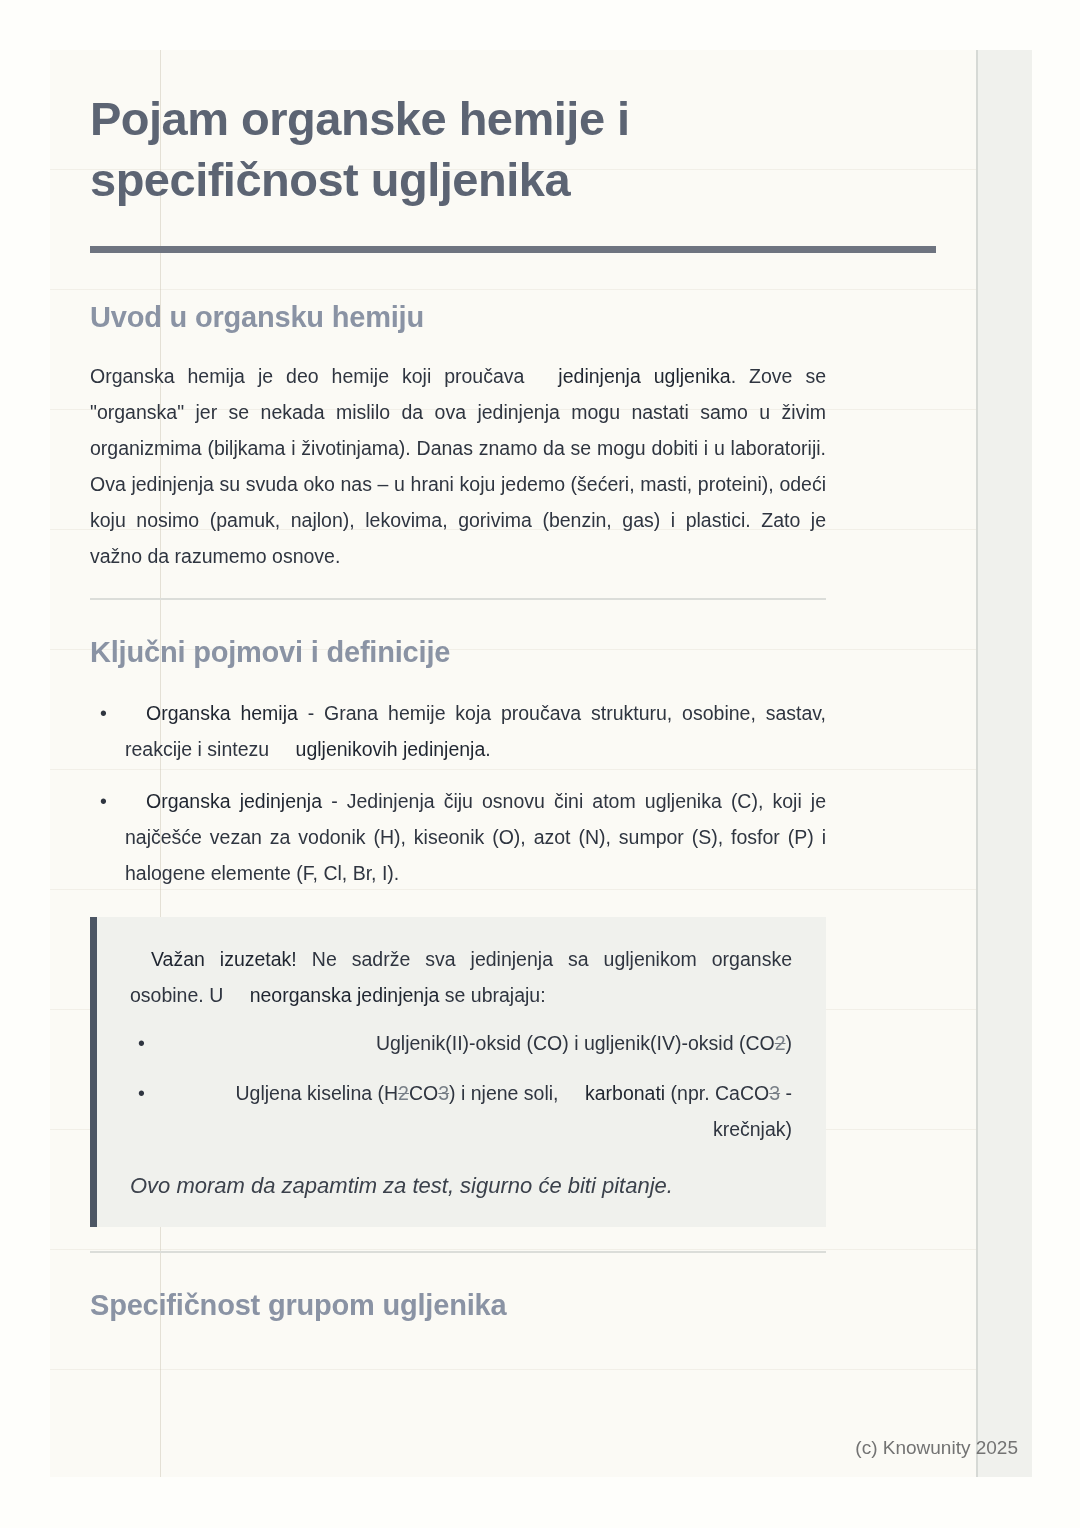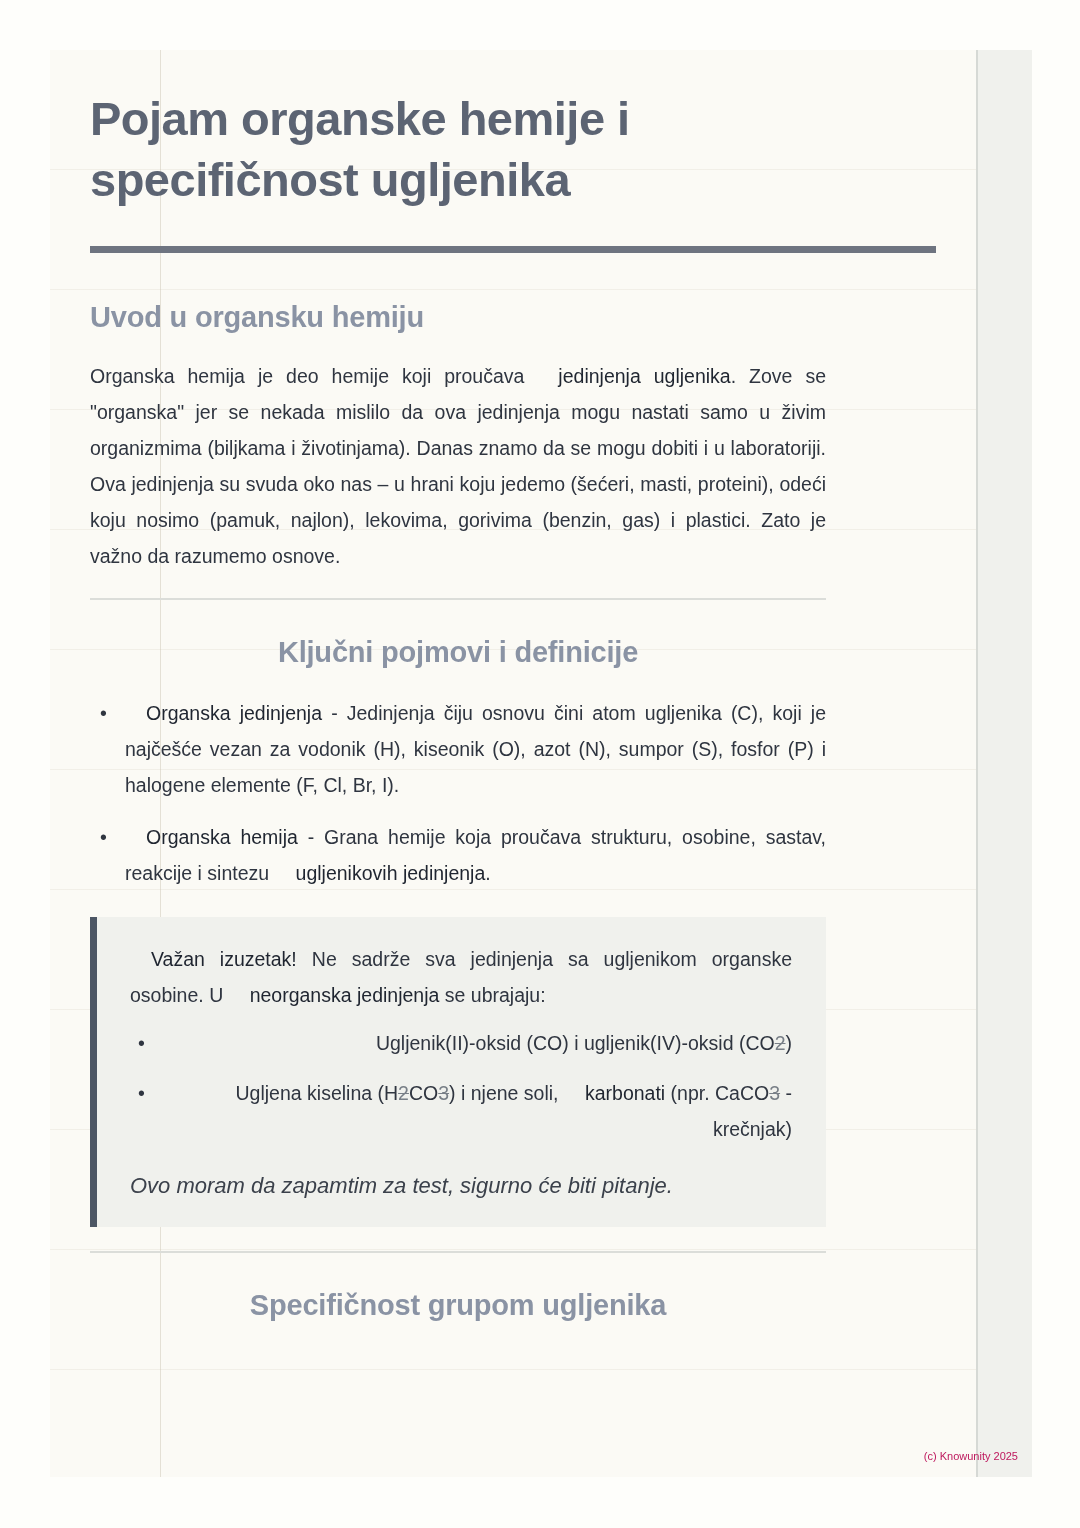--- a/index.html
+++ b/index.html
@@ -48,21 +48,21 @@
     margin: 24px 0 0 0;
     font-size: 19.5px; line-height: 36px;
     color: #2f3540;
     text-align: justify;
   }
   b { color: #1f2530; font-weight: normal; margin-left: 21px; }
   hr.thin {
     border: none; height: 2px; background: #dbddd9;
     margin: 24px 0 0 0; width: 100%;
   }
-  h2.mid { margin-top: 36px; text-align: center; }
+  h2.mid { margin-top: 36px; }
   ul.blist {
     list-style: none; margin: 26px 0 0 0; padding: 0;
   }
   ul.blist > li {
     position: relative;
     padding-left: 35px;
     font-size: 19.5px; line-height: 36px;
     color: #2f3540;
     text-align: justify;
     margin-bottom: 16px;
@@ -104,45 +104,44 @@
   }
   .strike { text-decoration: line-through; color: #787f87; }
   .side-strip {
     position: absolute; left: 976px; top: 50px;
     width: 56px; height: 1427px;
     background: #f0f1ed;
     border-left: 2px solid #d6d9d5;
   }
   .watermark {
     position: absolute; top: 1437px; right: 62px;
-    font-size: 11px; color: #be185d;
+    font-size: 19px; color: #737373;
     z-index: 5;
-    margin-top: 13px;
   }
 </style>
 </head>
 <body>
 
 <div class="page">
   <div class="margin-line"></div>
 
   <div class="content">
 
     <h1 class="title">Pojam organske hemije i specifičnost ugljenika</h1>
     <div class="title-rule"></div>
 
     <h2 class="section first">Uvod u organsku hemiju</h2>
     <p class="body-text"><span>Organska hemija je deo hemije koji proučava </span><b>jedinjenja ugljenika</b><span>. Zove se "organska" jer se nekada mislilo da ova jedinjenja mogu nastati samo u živim organizmima (biljkama i životinjama). Danas znamo da se mogu dobiti i u laboratoriji. Ova jedinjenja su svuda oko nas – u hrani koju jedemo (šećeri, masti, proteini), odeći koju nosimo (pamuk, najlon), lekovima, gorivima (benzin, gas) i plastici. Zato je važno da razumemo osnove.</span></p>
 
     <hr class="thin">
 
     <h2 class="section mid">Ključni pojmovi i definicije</h2>
     <ul class="blist">
+      <li><b>Organska hemija</b><span> - Grana hemije koja proučava strukturu, osobine, sastav, reakcije i sintezu </span><b>ugljenikovih jedinjenja</b><span>.</span></li>
       <li><b>Organska jedinjenja</b><span> - Jedinjenja čiju osnovu čini atom ugljenika (C), koji je najčešće vezan za vodonik (H), kiseonik (O), azot (N), sumpor (S), fosfor (P) i halogene elemente (F, Cl, Br, I).</span></li>
-      <li><b>Organska hemija</b><span> - Grana hemije koja proučava strukturu, osobine, sastav, reakcije i sintezu </span><b>ugljenikovih jedinjenja</b><span>.</span></li>
     </ul>
 
     <div class="callout">
       <p class="lead"><b>Važan izuzetak!</b><span> Ne sadrže sva jedinjenja sa ugljenikom organske osobine. U </span><b>neorganska jedinjenja</b><span> se ubrajaju:</span></p>
       <ul class="clist">
         <li><span>Ugljenik(II)-oksid (CO) i ugljenik(IV)-oksid (CO</span><span class="strike">2</span><span>)</span></li>
         <li><span>Ugljena kiselina (H</span><span class="strike">2</span><span>CO</span><span class="strike">3</span><span>) i njene soli, </span><b>karbonati</b><span> (npr. CaCO</span><span class="strike">3</span><span> - krečnjak)</span></li>
       </ul>
       <p class="note">Ovo moram da zapamtim za test, sigurno će biti pitanje.</p>
     </div>

